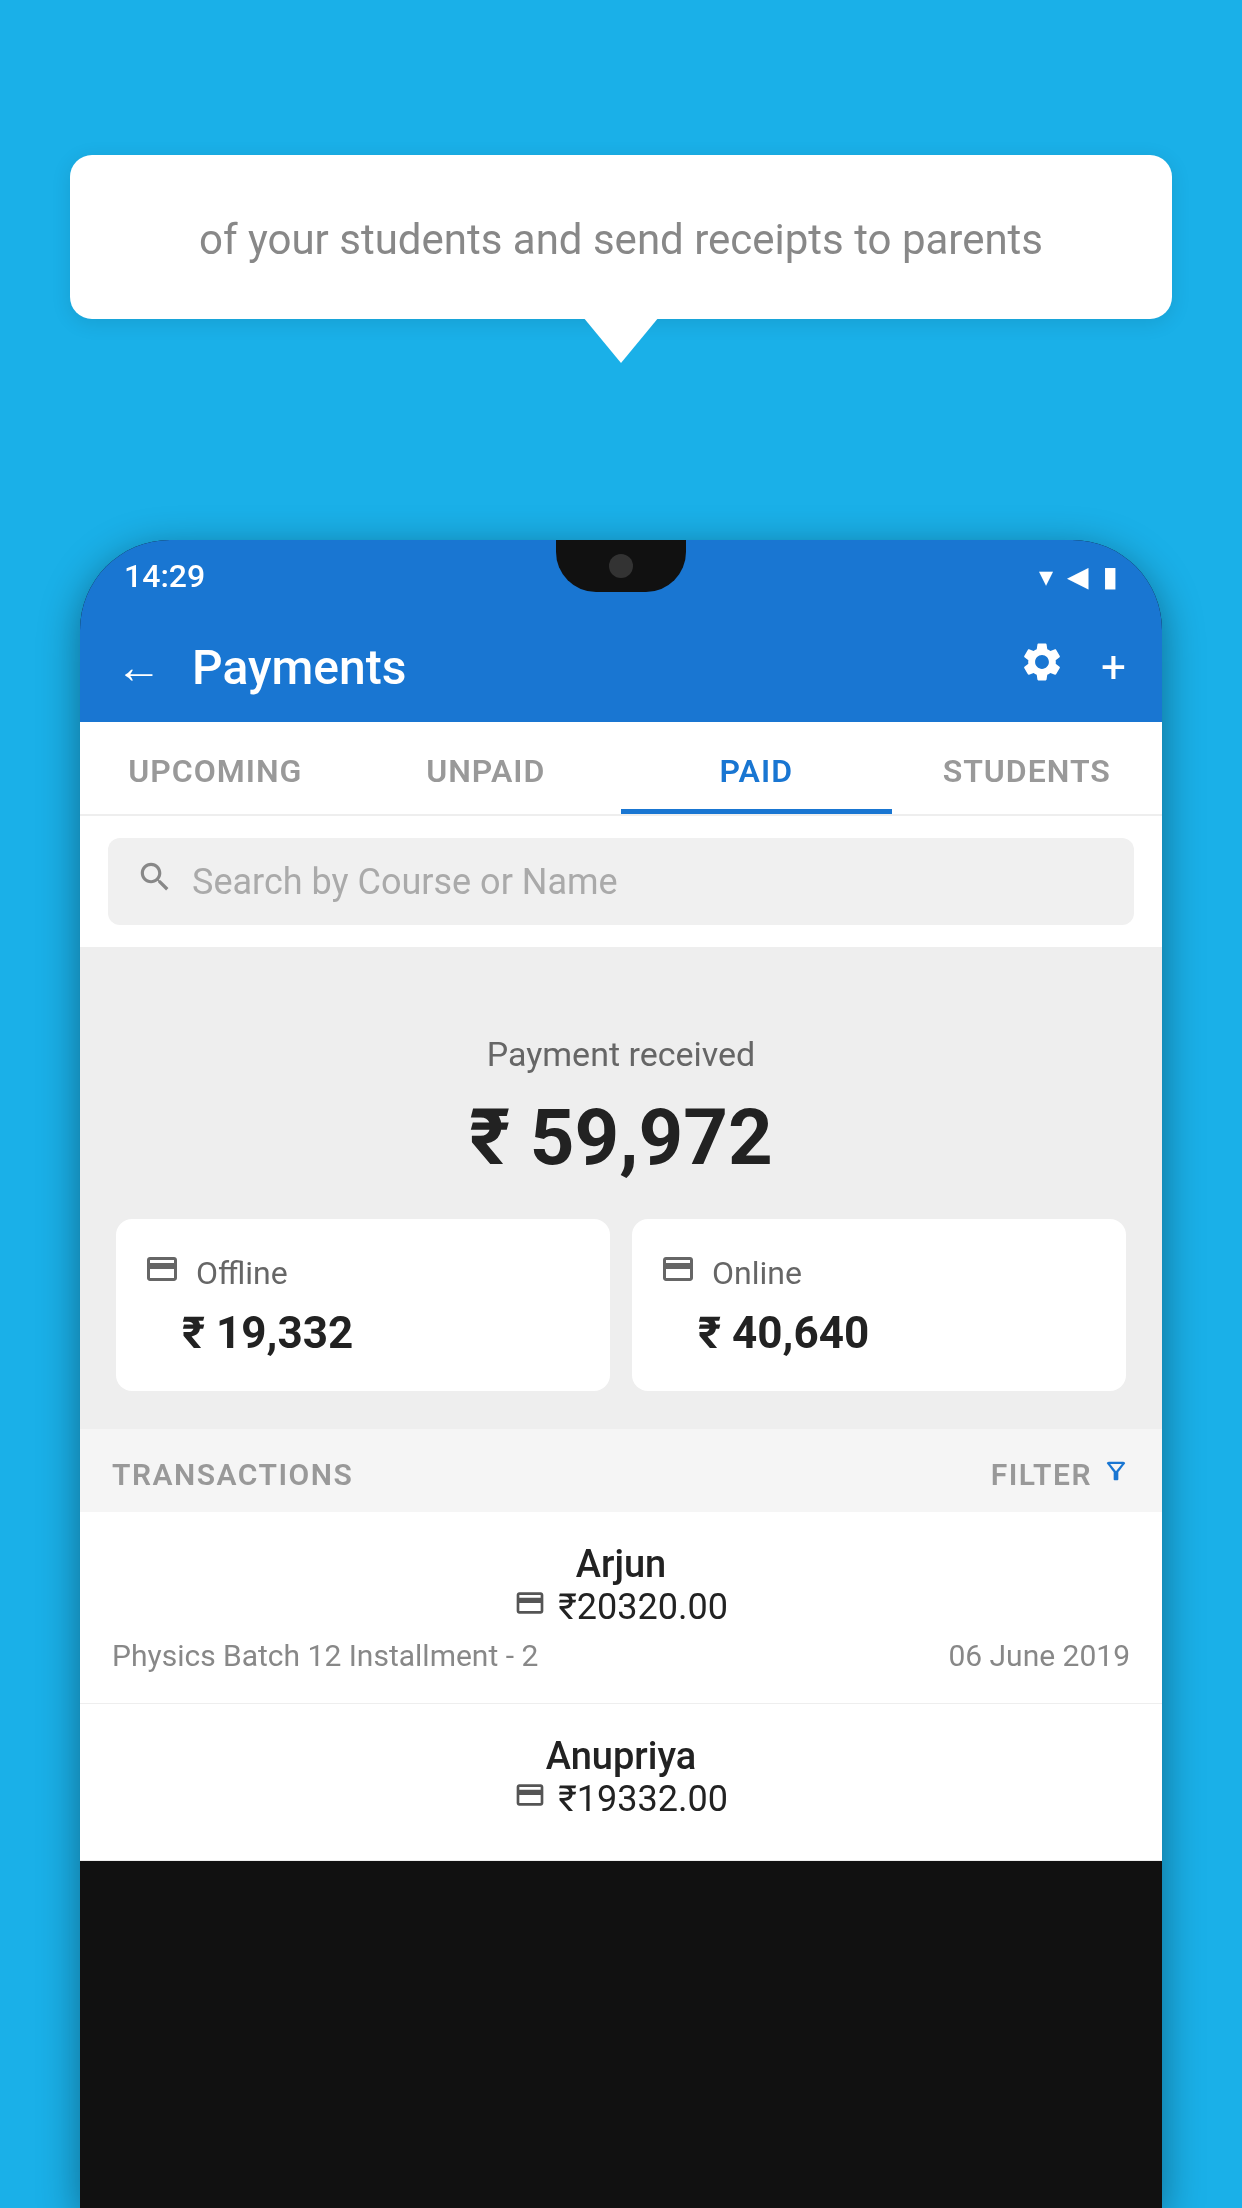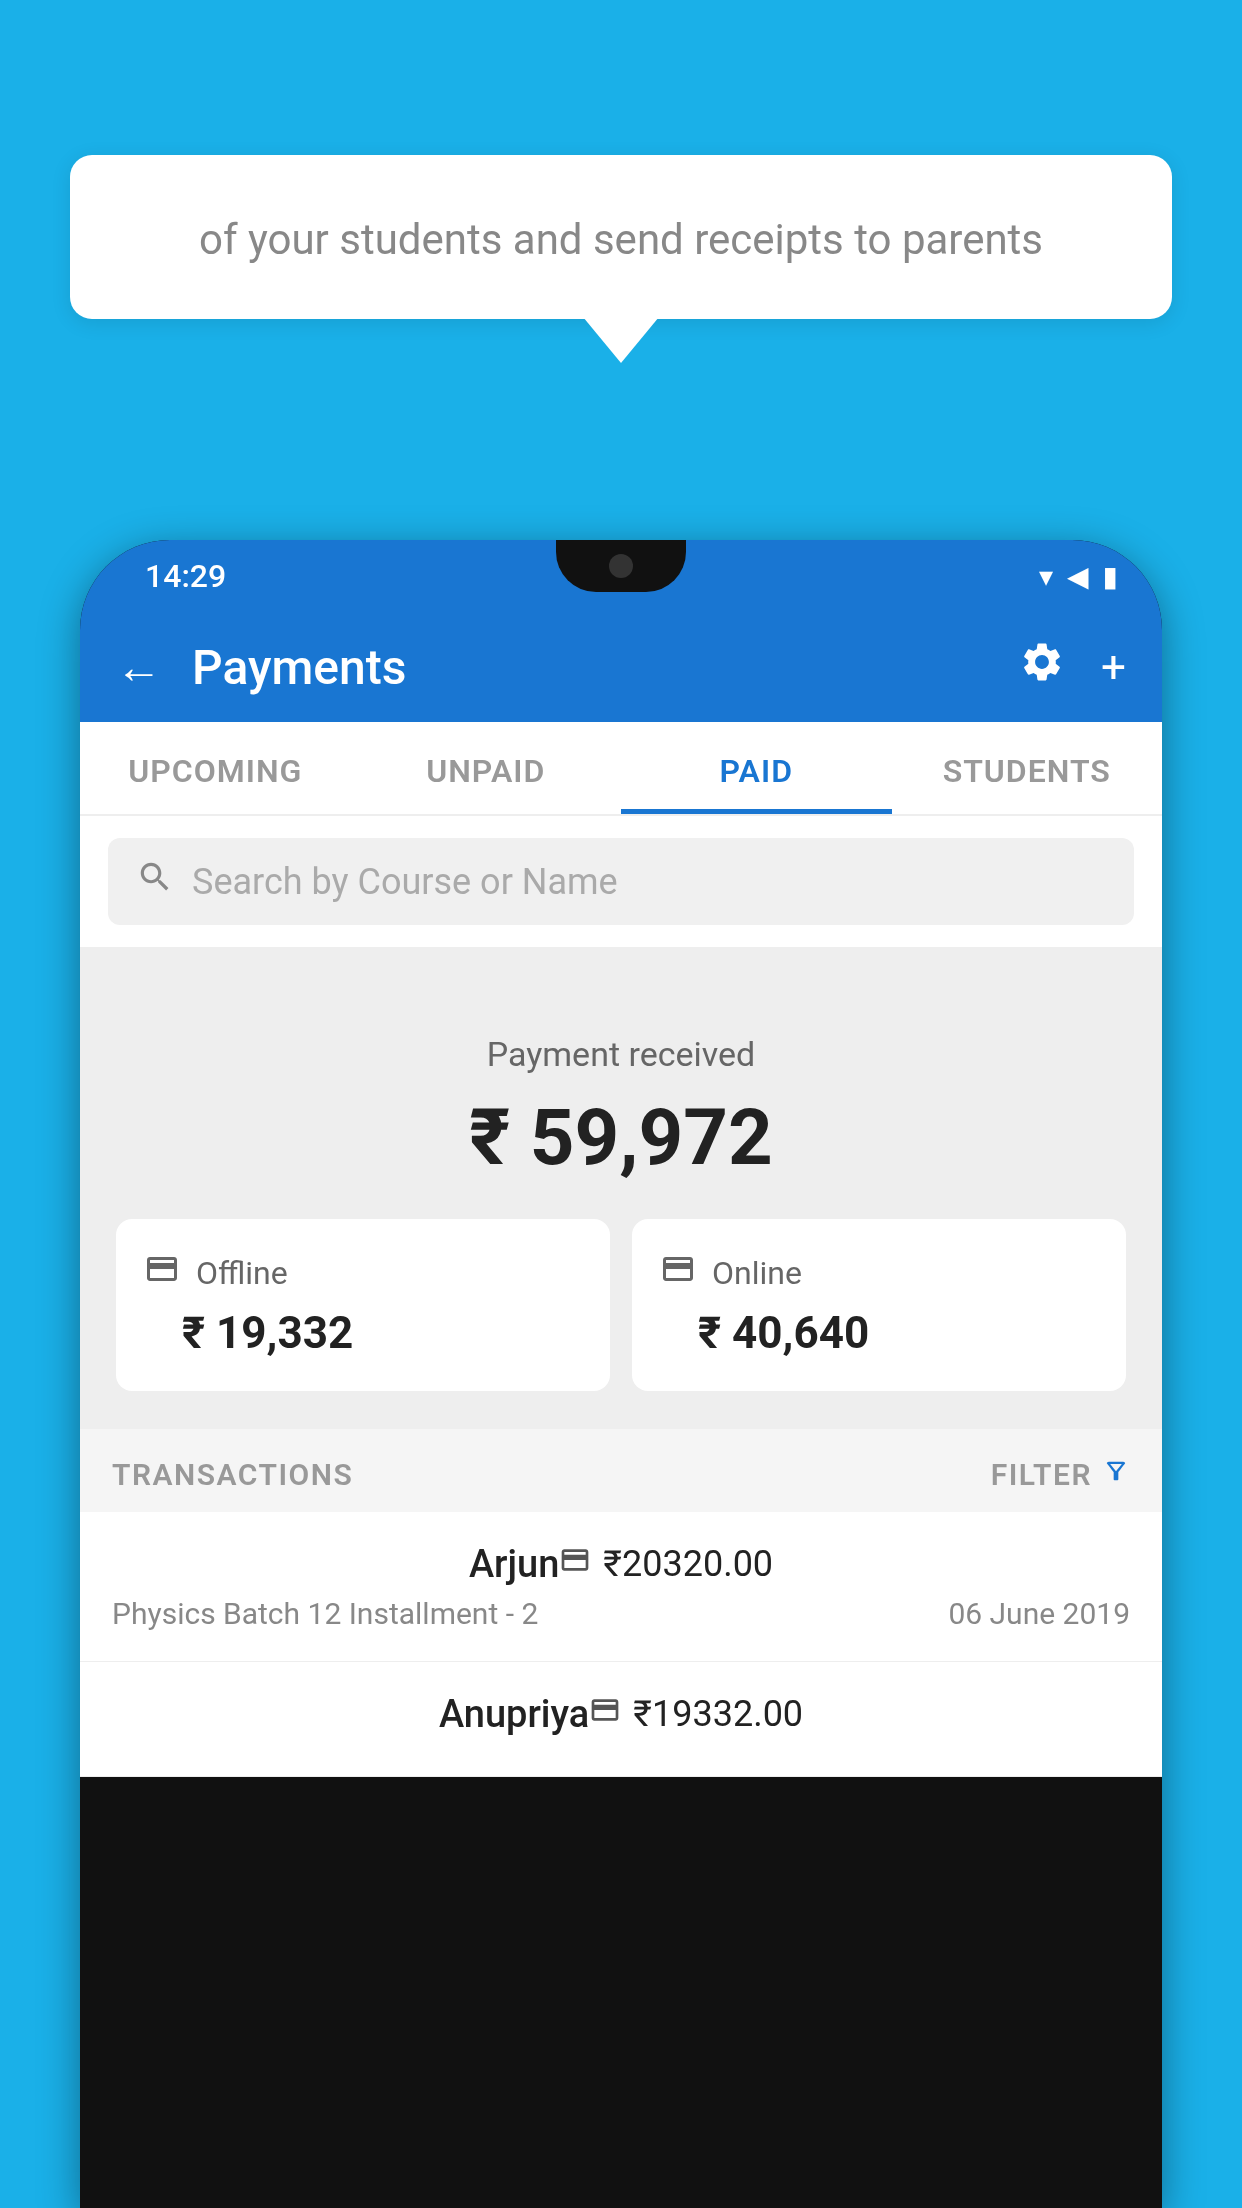--- a/index.html
+++ b/index.html
@@ -70,21 +70,20 @@
       display: flex;
       align-items: center;
       justify-content: space-between;
       padding: 0 44px;
       position: relative;
     }
     .status-time {
       color: white;
       font-size: 32px;
       font-weight: 500;
-      margin-left: 21px;
     }
     .status-icons {
       display: flex;
       align-items: center;
       gap: 14px;
     }
     .status-icons span {
       color: white;
       font-size: 28px;
     }
@@ -283,23 +282,24 @@
     }
 
     
     .transaction-row {
       background: white;
       padding: 30px 32px;
       border-bottom: 1px solid #eee;
     }
     .transaction-top {
       display: flex;
-      justify-content: center;
+      justify-content: space-between;
       align-items: center;
       margin-bottom: 10px;
+      flex-direction: column;
     }
     .transaction-name {
       font-size: 38px;
       color: #222;
       font-weight: 500;
     }
     .transaction-amount {
       display: flex;
       align-items: center;
       gap: 12px;

